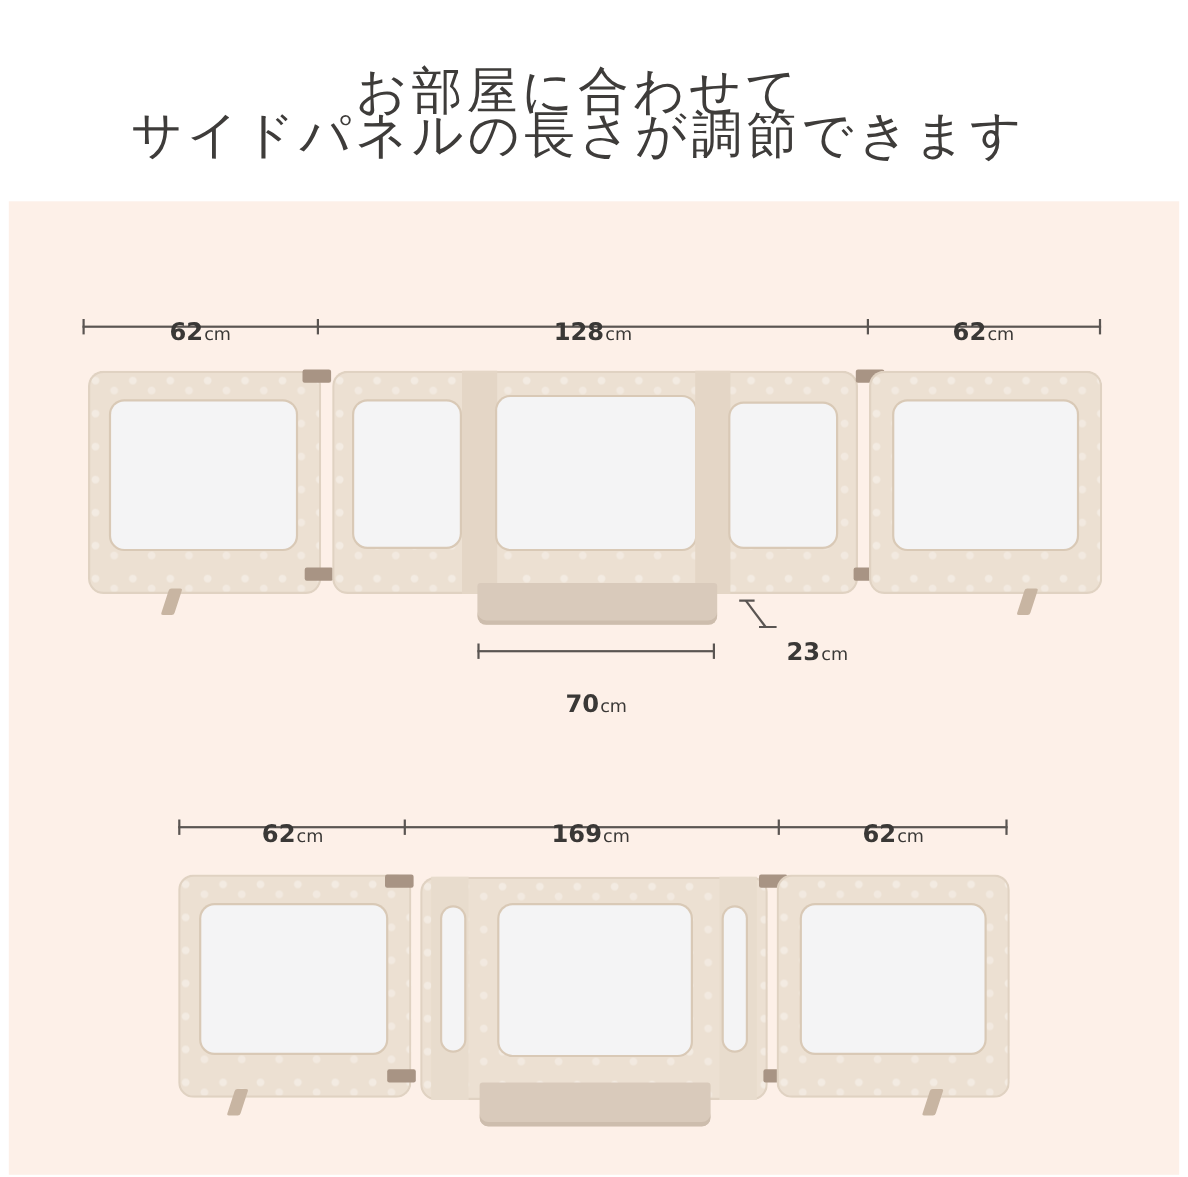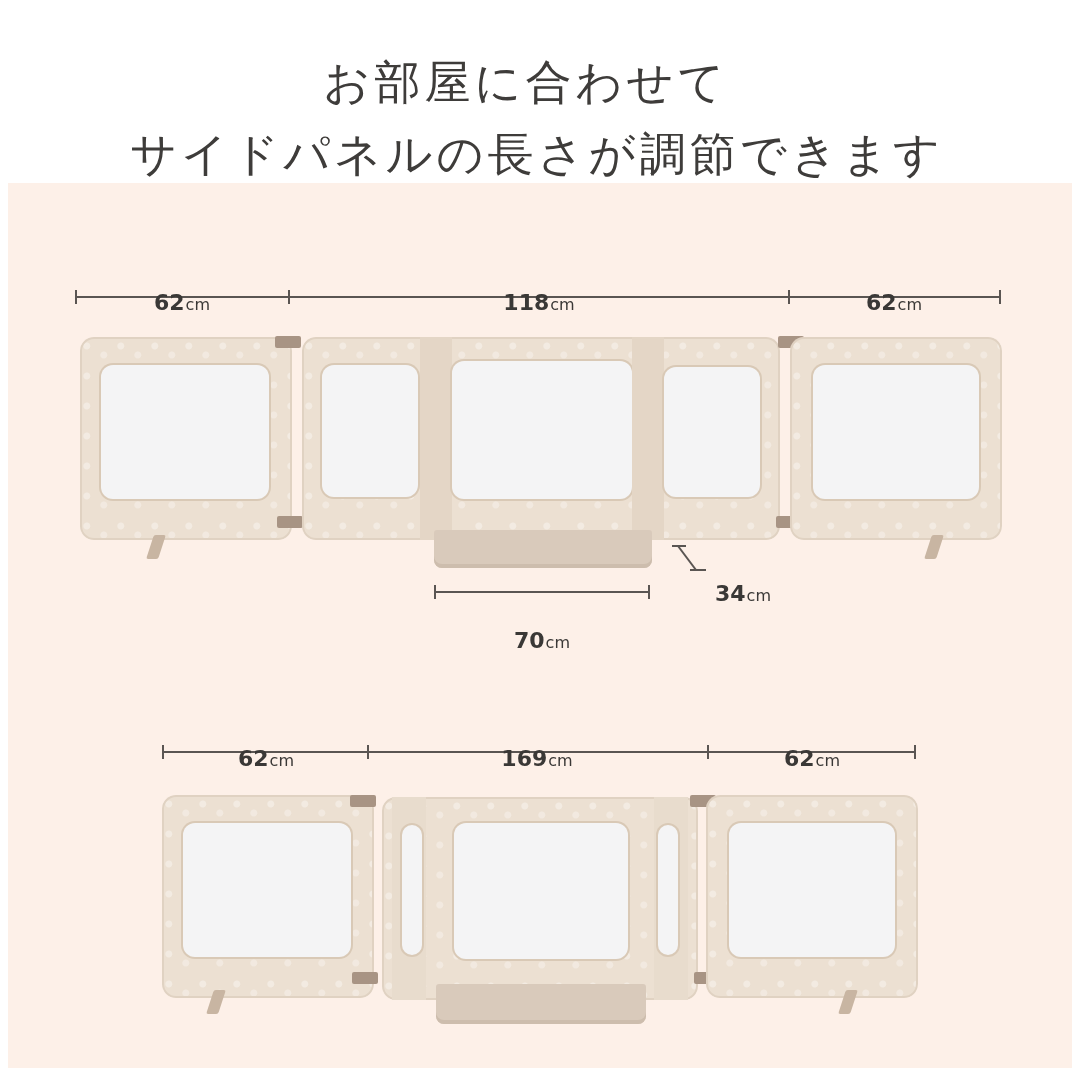--- a/index.html
+++ b/index.html
@@ -1,20 +1,20 @@
 <!DOCTYPE html>
 <html><head>
 <meta charset="utf-8">
 <style>
   html,body{margin:0;padding:0;}
   body{width:1080px;height:1070px;background:#ffffff;position:relative;overflow:hidden;
        font-family:"DejaVu Sans",sans-serif;color:#3c3a38;}
   .title{position:absolute;left:0;width:1052px;text-align:center;font-size:46px;letter-spacing:4px;color:#3e3c3a;font-weight:400;}
   .t1{top:52px;}
-  .t2{top:124px;padding-left:11px;}
+  .t2{top:92px;}
   .panel{position:absolute;left:8px;top:183px;width:1064px;height:885px;background:#fdf0e8;}
   .dim{position:absolute;height:14px;}
   .dim .line{position:absolute;left:0;right:0;top:6px;height:2px;background:#5a5552;}
   .dim .tick{position:absolute;top:0;width:2px;height:14px;background:#5a5552;}
   .lbl{position:absolute;font-weight:bold;font-size:22px;color:#3a3836;white-space:nowrap;transform:translateX(-50%);margin-top:32px;}
   .lbl .u{font-size:16px;font-weight:normal;margin-left:1px;}
   .fpanel{position:absolute;background:#ece0d2;border-radius:14px;box-shadow:inset 0 0 0 2px #e0d2c2;
           background-image:radial-gradient(circle at 20% 30%,rgba(255,255,255,.35) 0 3px,transparent 4px),
                            radial-gradient(circle at 70% 60%,rgba(255,255,255,.3) 0 3px,transparent 4px);
           background-size:34px 30px;}
@@ -38,21 +38,21 @@
     <div class="line"></div>
     <div class="tick" style="left:0"></div>
     <div class="tick" style="left:213px"></div>
     <div class="tick" style="left:713px"></div>
     <div class="tick" style="right:0"></div>
   </div>
   <div class="lbl" style="left:182px;top:258px;">
     <span>62</span><span class="u">cm</span>
   </div>
   <div class="lbl" style="left:539px;top:258px;">
-    <span>118</span><span class="u">cm</span>
+    <span>128</span><span class="u">cm</span>
   </div>
   <div class="lbl" style="left:894px;top:258px;">
     <span>62</span><span class="u">cm</span>
   </div>
 
   <div class="fpanel" style="left:80px;top:337px;width:212px;height:203px;">
     <div class="win" style="left:21px;top:28px;width:168px;height:134px;"></div>
   </div>
   <div class="hinge" style="left:275px;top:336px;"></div>
   <div class="hinge" style="left:277px;top:516px;"></div>
@@ -82,21 +82,21 @@
   <div class="lbl" style="left:542px;top:596px;">
     <span>70</span><span class="u">cm</span>
   </div>
 
   <svg style="position:absolute;left:670px;top:544px;" width="40" height="30">
     <line x1="2" y1="2" x2="16" y2="2" stroke="#5a5552" stroke-width="2"></line>
     <line x1="8" y1="2" x2="26" y2="26" stroke="#5a5552" stroke-width="2"></line>
     <line x1="20" y1="26" x2="36" y2="26" stroke="#5a5552" stroke-width="2"></line>
   </svg>
   <div class="lbl" style="left:743px;top:549px;">
-    <span>34</span><span class="u">cm</span>
+    <span>23</span><span class="u">cm</span>
   </div>
 </div>
 
 <div>
   <div class="dim" style="left:162px;top:745px;width:754px;">
     <div class="line"></div>
     <div class="tick" style="left:0"></div>
     <div class="tick" style="left:205px"></div>
     <div class="tick" style="left:545px"></div>
     <div class="tick" style="right:0"></div>

